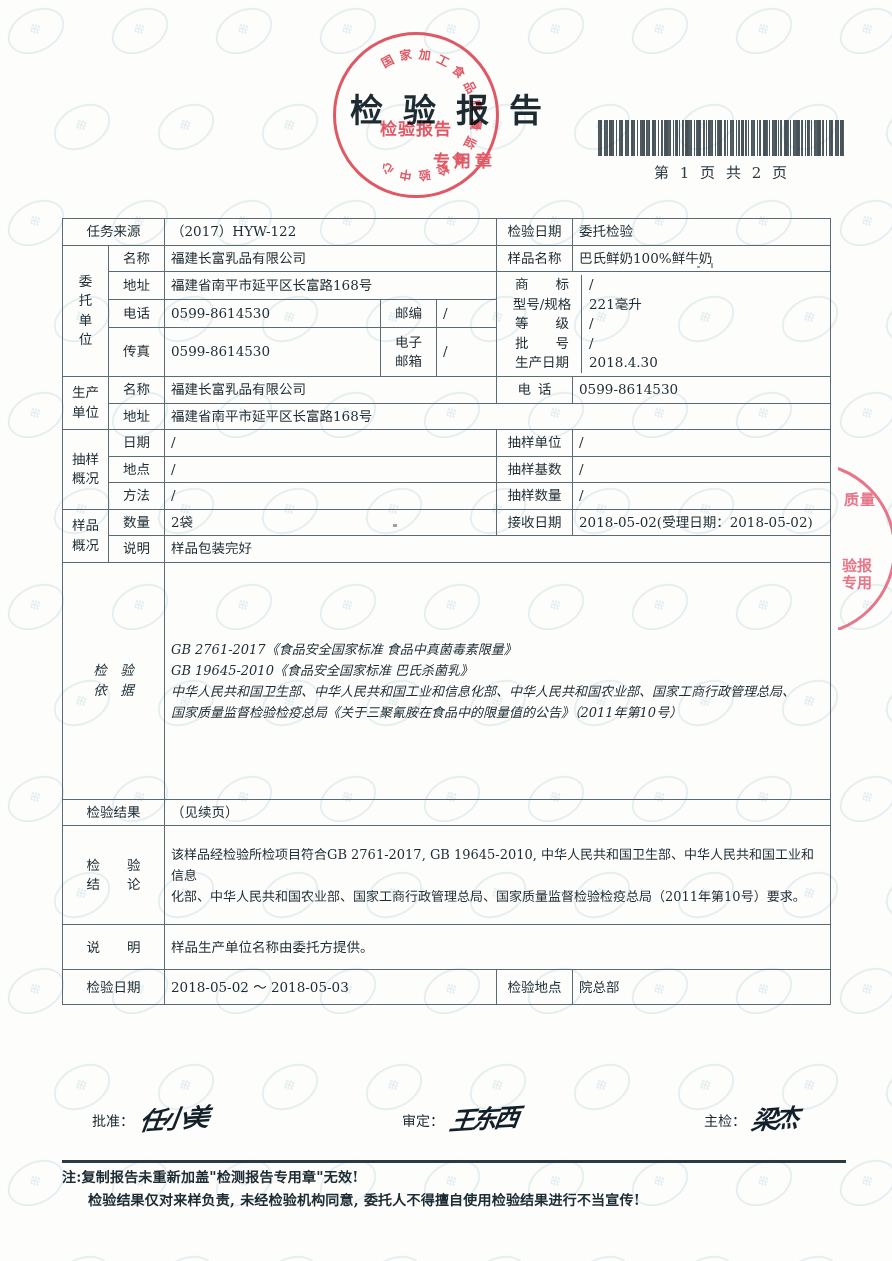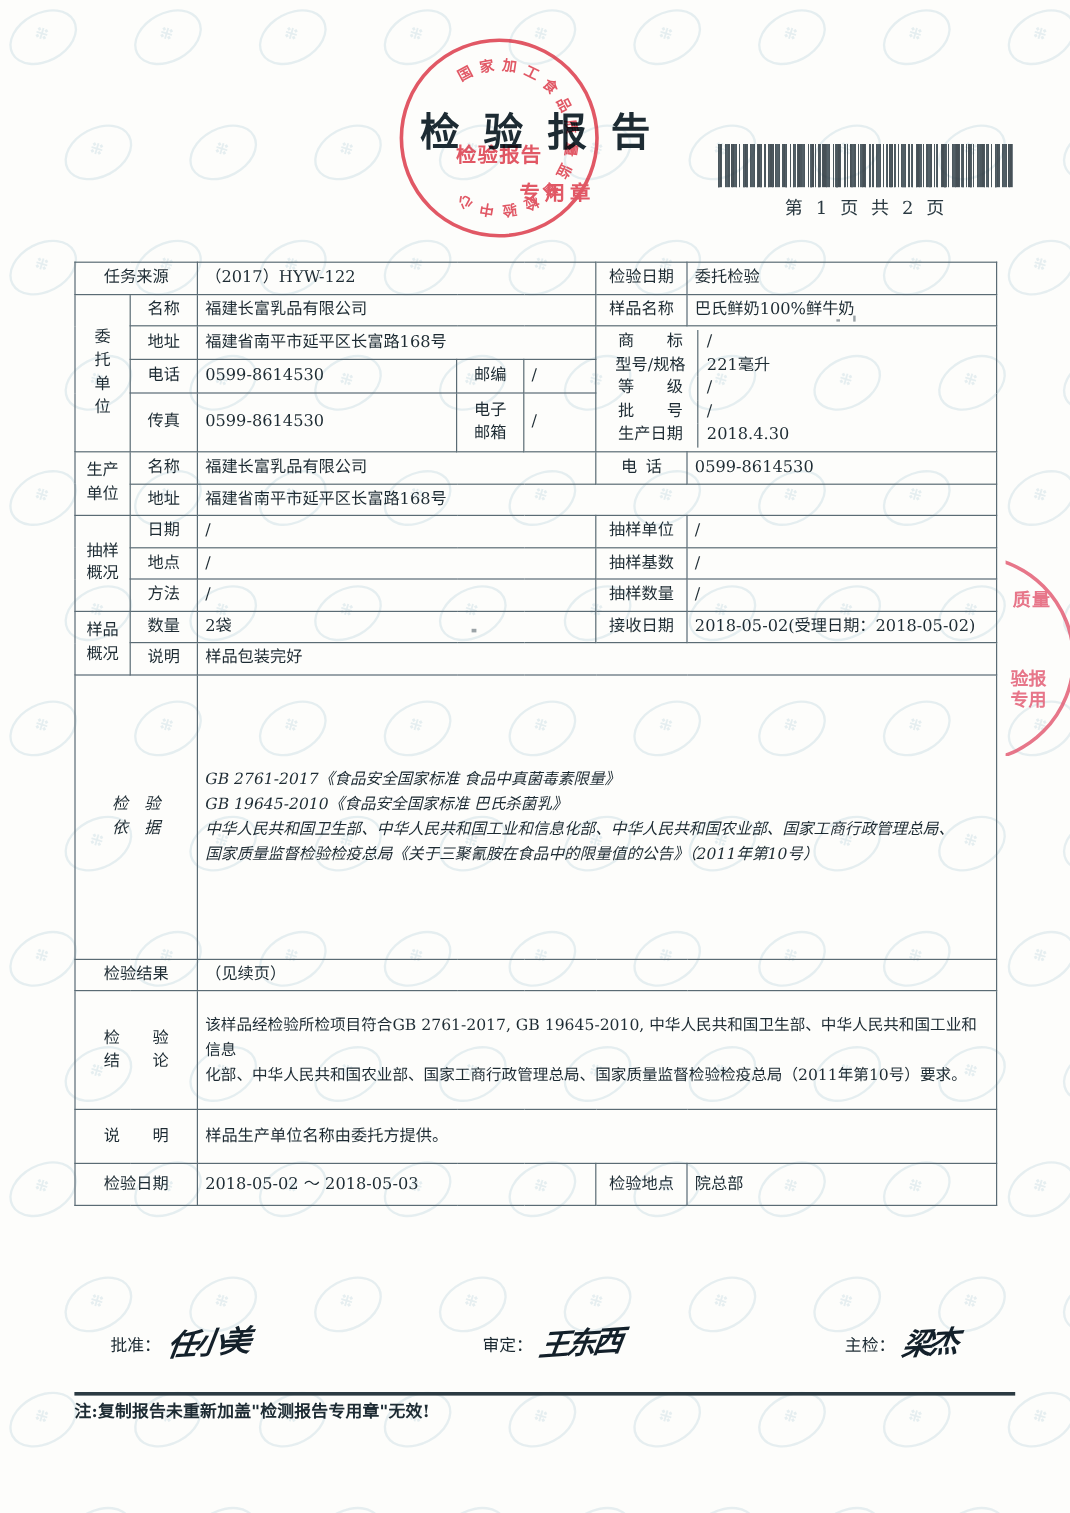--- a/index.html
+++ b/index.html
@@ -516,20 +516,21 @@
     <div class="sig">
       <span class="sl">主检：</span>
       <span class="sv">梁杰</span>
     </div>
   </div>
 
   <div class="rule"></div>
 
   <div class="notes">
     <div class="n1">注:复制报告未重新加盖"检测报告专用章"无效!</div>
+    <div class="n2">检验结果仅对来样负责, 未经检验机构同意, 委托人不得擅自使用检验结果进行不当宣传!</div>
   </div>
 
   <div class="stamp" id="stamp-main">
     <div class="rim">
         <span style="transform: translate(-29.1072px, -54.7428px) rotate(-28deg) translate(-50%, -50%);">国</span>
         <span style="transform: translate(-10.6022px, -61.0868px) rotate(-9.84615deg) translate(-50%, -50%);">家</span>
         <span style="transform: translate(8.95832px, -61.3494px) rotate(8.30769deg) translate(-50%, -50%);">加</span>
         <span style="transform: translate(27.627px, -55.5045px) rotate(26.4615deg) translate(-50%, -50%);">工</span>
         <span style="transform: translate(43.5453px, -44.1339px) rotate(44.6154deg) translate(-50%, -50%);">食</span>
         <span style="transform: translate(55.1286px, -28.3697px) rotate(62.7692deg) translate(-50%, -50%);">品</span>

